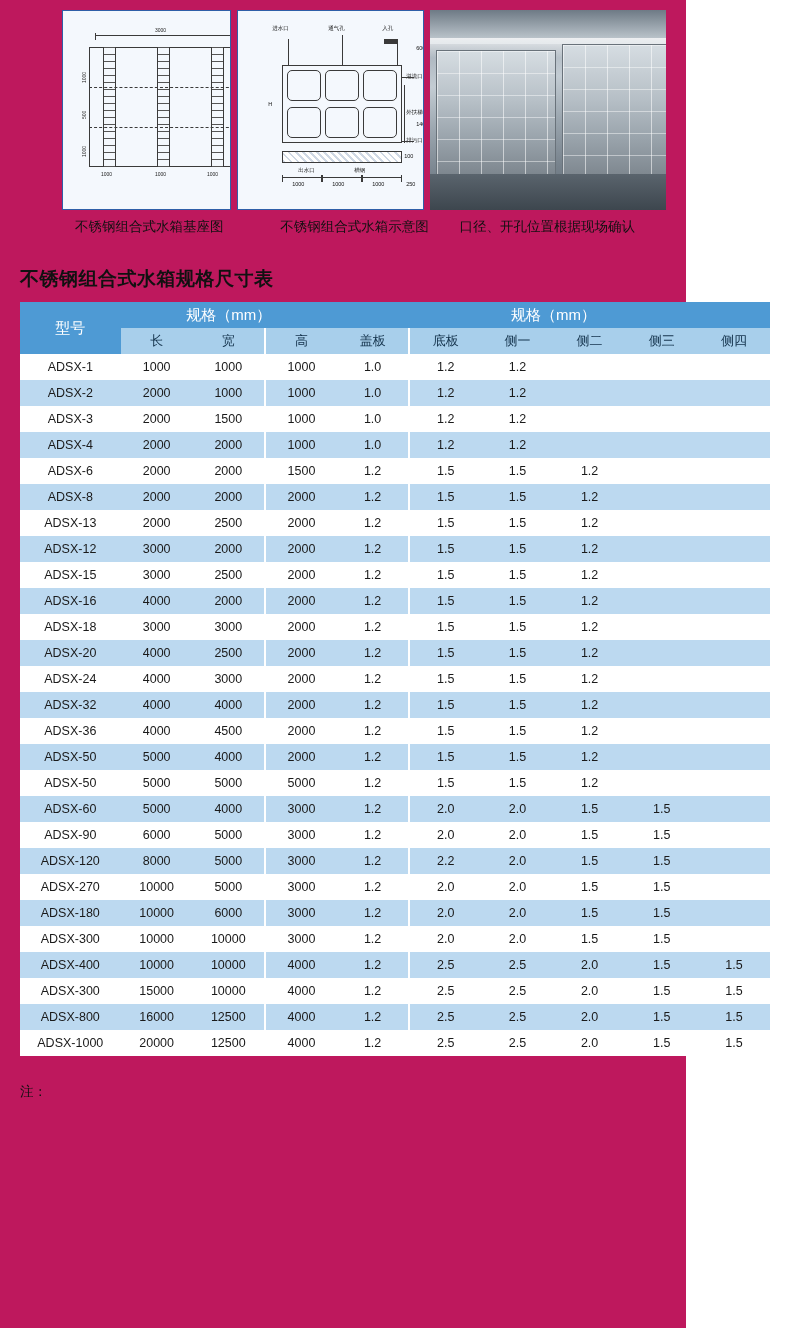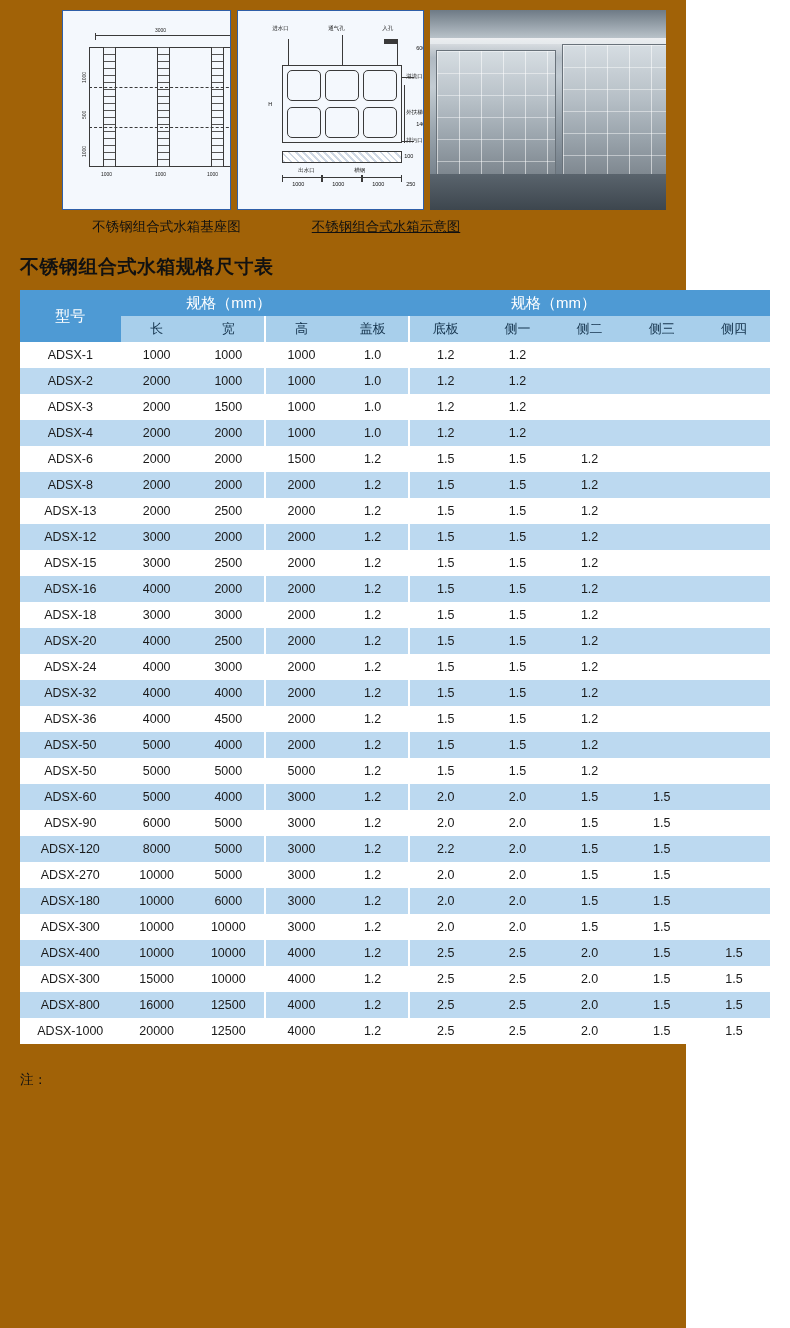--- a/index.html
+++ b/index.html
@@ -6,21 +6,21 @@
   html, body {
     margin: 0; padding: 0;
     width: 790px;
     background: #ffffff;
     font-family: "Liberation Sans", "DejaVu Sans", sans-serif;
   }
   .page {
     width: 686px;
     min-height: 1328px;
     position: relative;
-    background: #a16207;
+    background: #be185d;
   }
 
   
   .figure-strip {
     display: flex;
     padding: 10px 20px 0 62px;
     gap: 6px;
     align-items: flex-start;
   }
   .fig-box {
@@ -117,26 +117,26 @@
   }
 
   
   .captions {
     display: flex;
     padding: 8px 20px 0 62px;
     font-size: 13.5px;
     color: #111;
   }
   .cap1 { width: 209px; text-align: center; }
-  .cap2 { width: 230px; text-align: center; text-decoration: underline; }
+  .cap2 { width: 230px; text-align: right; }
   .cap3 { width: 284px; text-align: center; }
 
   
   .doc-title {
-    margin: 18px 0 10px 20px;
+    margin: 30px 0 10px 20px;
     font-size: 19px;
     font-weight: bold;
     color: #111;
     letter-spacing: 0.5px;
   }
 
   
   .table-wrap { padding: 0 20px; }
   table.spec {
     width: 750px;
@@ -262,20 +262,21 @@
       <div class="ph-tank" style="left:132px; top:34px; width:150px; height:134px;">
         <div class="ph-panels"></div>
       </div>
       <div class="ph-floor"></div>
     </div>
   </div>
 
   <div class="captions">
     <div class="cap1">不锈钢组合式水箱基座图</div>
     <div class="cap2">不锈钢组合式水箱示意图</div>
+    <div class="cap3">口径、开孔位置根据现场确认</div>
   </div>
 
   <div class="doc-title">不锈钢组合式水箱规格尺寸表</div>
 
   <div class="table-wrap">
     <table class="spec">
       <colgroup>
         <col style="width:92px">
           <col style="width:66px">
           <col style="width:66px">

